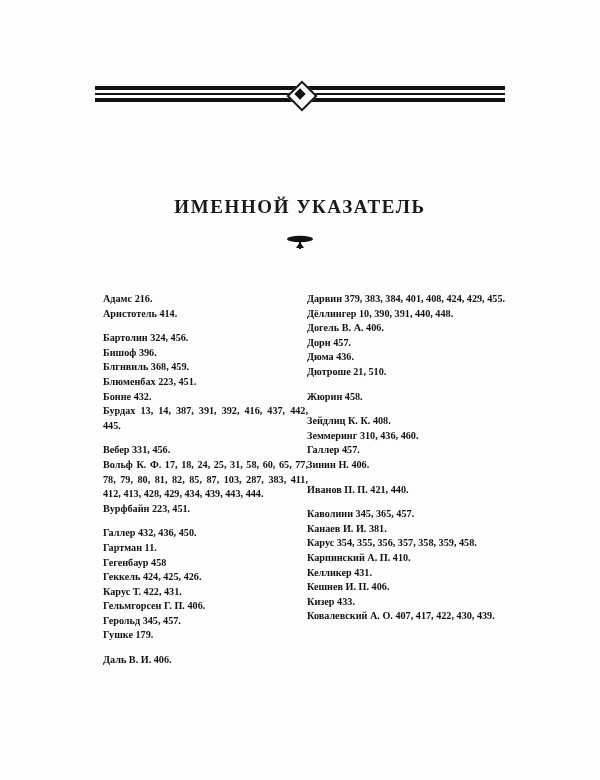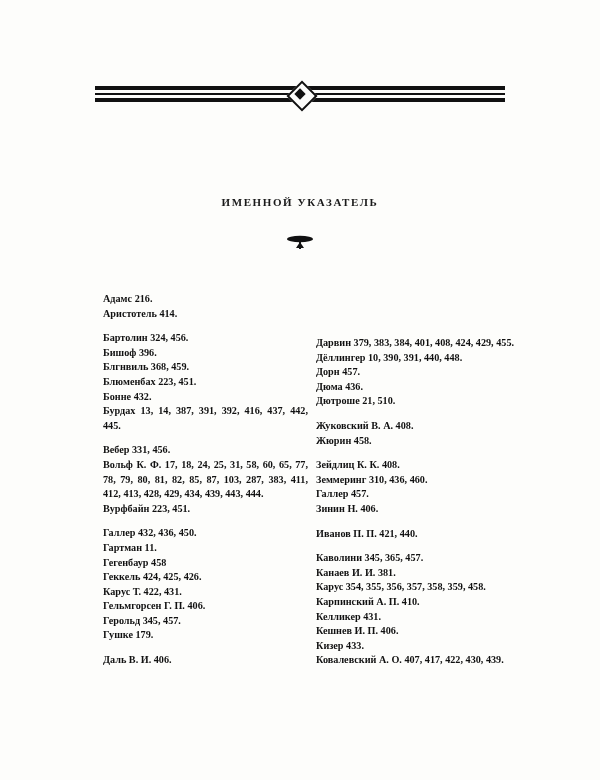--- a/index.html
+++ b/index.html
@@ -60,21 +60,21 @@
     transform: rotate(45deg);
   }
 
   
   .title {
     position: absolute;
     top: 196px;
     left: 0;
     width: 600px;
     text-align: center;
-    font-size: 11px;
+    font-size: 19px;
     font-weight: bold;
     letter-spacing: 1.6px;
     font-family: "Liberation Serif", serif;
   }
 
   
   .sub-ornament {
     position: absolute;
     top: 233px;
     left: 0;
@@ -94,21 +94,21 @@
   .col {
     position: absolute;
     top: 0;
     font-size: 10.2px;
     line-height: 14.6px;
     font-weight: bold;
     font-family: "Liberation Serif", serif;
     color: #111;
   }
   .col-left  { left: 103px;  width: 205px; }
-  .col-right { left: 316px;  width: 215px; margin-top: 44px; }
+  .col-right { left: 307px;  width: 215px; }
 
   .group { margin-bottom: 10px; }
   .entry {
     margin: 0;
     padding: 0;
     text-indent: 0;
   }
   .justify {
     text-align: justify;
   }
@@ -242,39 +242,39 @@
       <div class="group">
         <div class="entry justify">
           <span>Дарвин</span>
           <span>379, 383, 384, 401, 408, 424, 429, 455.</span>
         </div>
         <div class="entry">
           <span>Дёллингер</span>
           <span>10, 390, 391, 440, 448.</span>
         </div>
         <div class="entry">
+          <span>Догель В. А.</span>
+          <span>406.</span>
+        </div>
+        <div class="entry">
           <span>Дорн</span>
           <span>457.</span>
         </div>
         <div class="entry">
           <span>Дюма</span>
           <span>436.</span>
         </div>
         <div class="entry">
           <span>Дютроше</span>
           <span>21, 510.</span>
         </div>
       </div>
 
       <div class="group">
         <div class="entry">
-          <span>Жуковский В. А.</span>
-          <span>408.</span>
-        </div>
-        <div class="entry">
           <span>Жюрин</span>
           <span>458.</span>
         </div>
       </div>
 
       <div class="group">
         <div class="entry">
           <span>Зейдлиц К. К.</span>
           <span>408.</span>
         </div>

